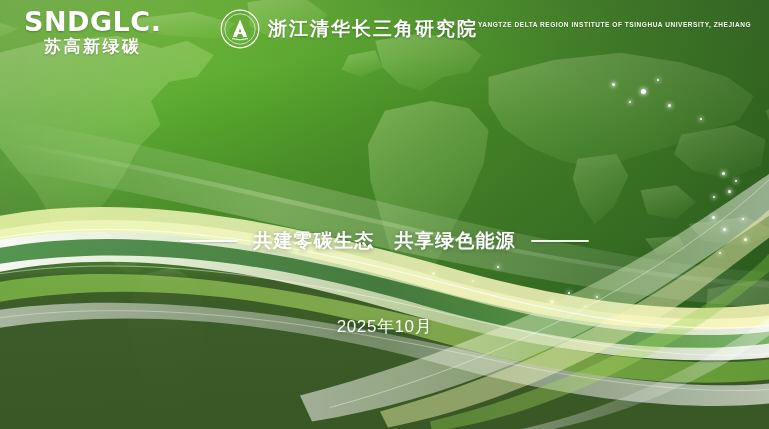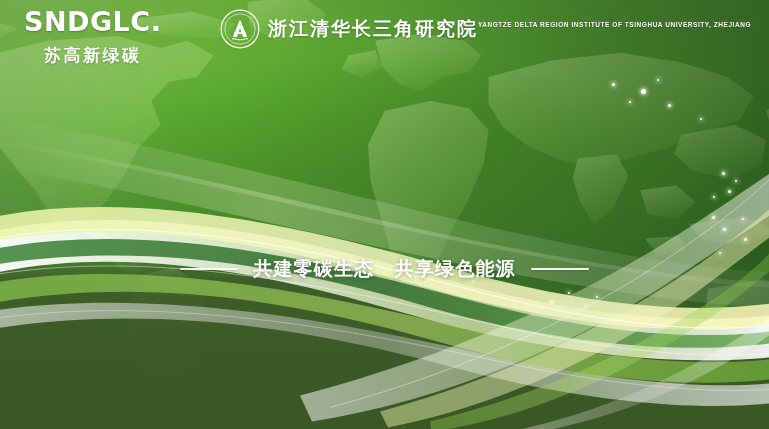--- a/index.html
+++ b/index.html
@@ -47,21 +47,21 @@
   .hdr{position:absolute;left:0;top:0;width:100%;height:64px;}
 
   .logo-left{position:absolute;left:24px;top:8px;}
   .logo-word{
     font-weight:bold;font-size:27px;letter-spacing:.5px;color:#ffffff;
     line-height:1;font-family:"DejaVu Sans",sans-serif;
     text-shadow:0 1px 2px rgba(0,0,0,.25);
   }
   .logo-word .dot{font-size:27px;}
   .logo-cn{
-    margin-top:9px;font-size:17px;font-weight:bold;color:#ffffff;
+    margin-top:0;font-size:17px;font-weight:bold;color:#ffffff;
     letter-spacing:2.5px;text-align:center;
     text-shadow:0 1px 2px rgba(0,0,0,.25);
   }
 
   .logo-right{
     position:absolute;right:18px;top:9px;
     display:flex;align-items:center;gap:8px;
   }
   .seal{width:40px;height:40px;flex:0 0 40px;}
   .seal svg{width:100%;height:100%;display:block;}
@@ -76,21 +76,21 @@
     text-shadow:0 1px 1px rgba(0,0,0,.25);
   }
 
   
   .title{
     position:absolute;left:0;top:148px;width:100%;text-align:center;
     font-size:40px;font-weight:bold;color:#ffffff;letter-spacing:1.5px;
     text-shadow:0 2px 5px rgba(20,60,16,.45), 0 0 1px rgba(255,255,255,.5);
   }
   .subrow{
-    position:absolute;left:0;top:256px;width:100%;
+    position:absolute;left:0;top:228px;width:100%;
     display:flex;align-items:center;justify-content:center;gap:15px;
   }
   .sline{
     width:58px;height:2px;background:#ffffff;opacity:.92;border-radius:1px;
     box-shadow:0 1px 2px rgba(0,0,0,.2);
   }
   .subtitle{
     font-size:19px;font-weight:bold;color:#ffffff;letter-spacing:1.2px;
     text-shadow:0 1px 4px rgba(20,60,16,.45);white-space:pre;
   }
@@ -276,14 +276,15 @@
 
   </div>
 
 
   <div class="subrow">
     <span class="sline"></span>
     <span class="subtitle">共建零碳生态　共享绿色能源</span>
     <span class="sline"></span>
   </div>
 
+  <div class="date">2025年10月</div>
 
 </div>
 
 </body></html>

